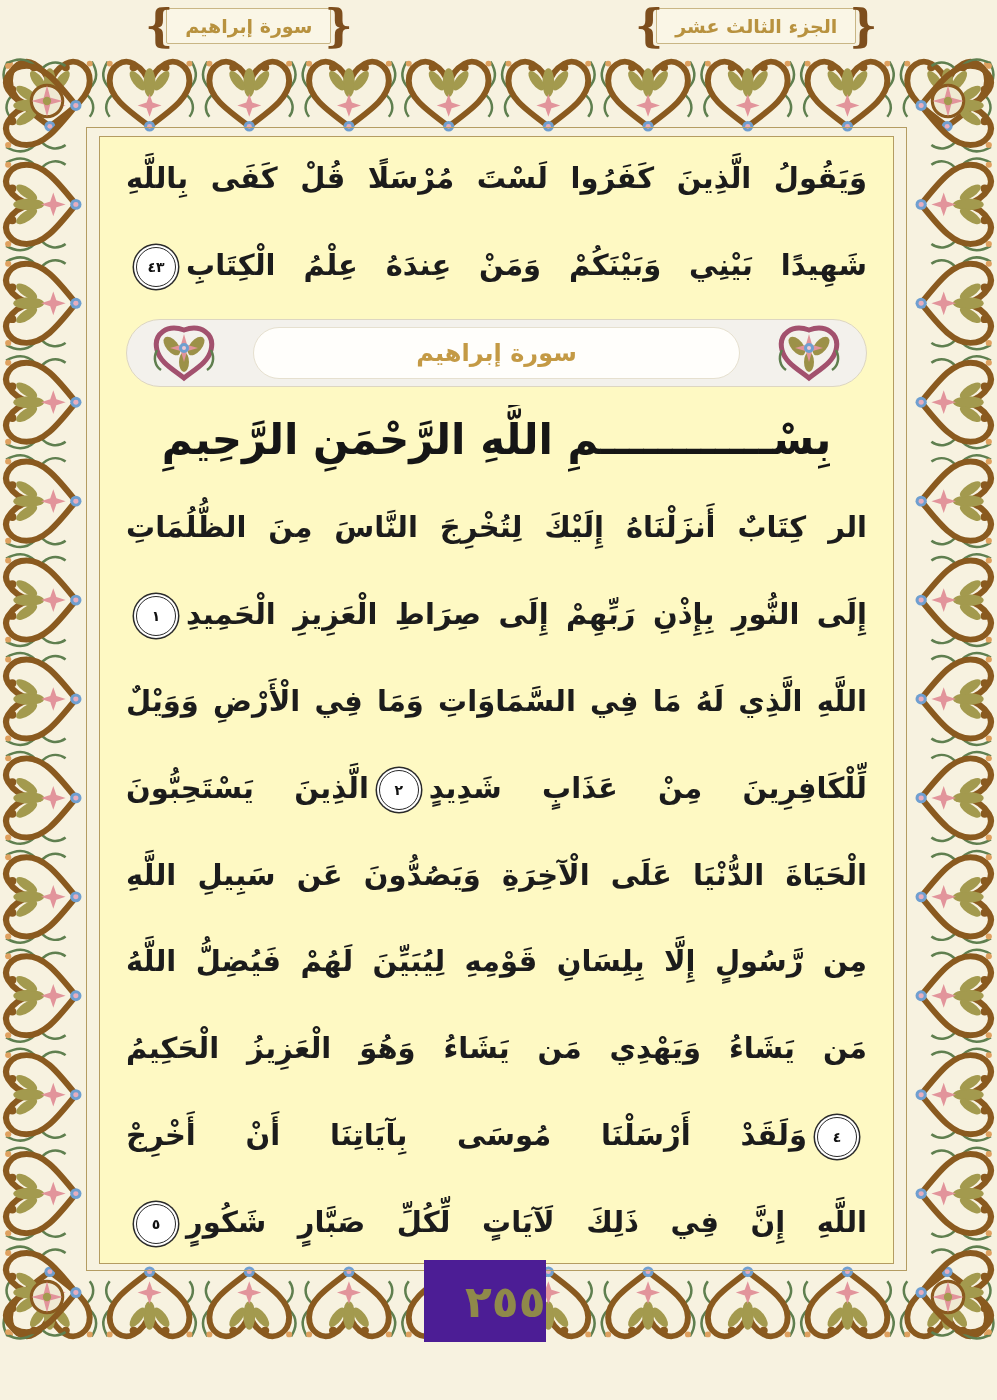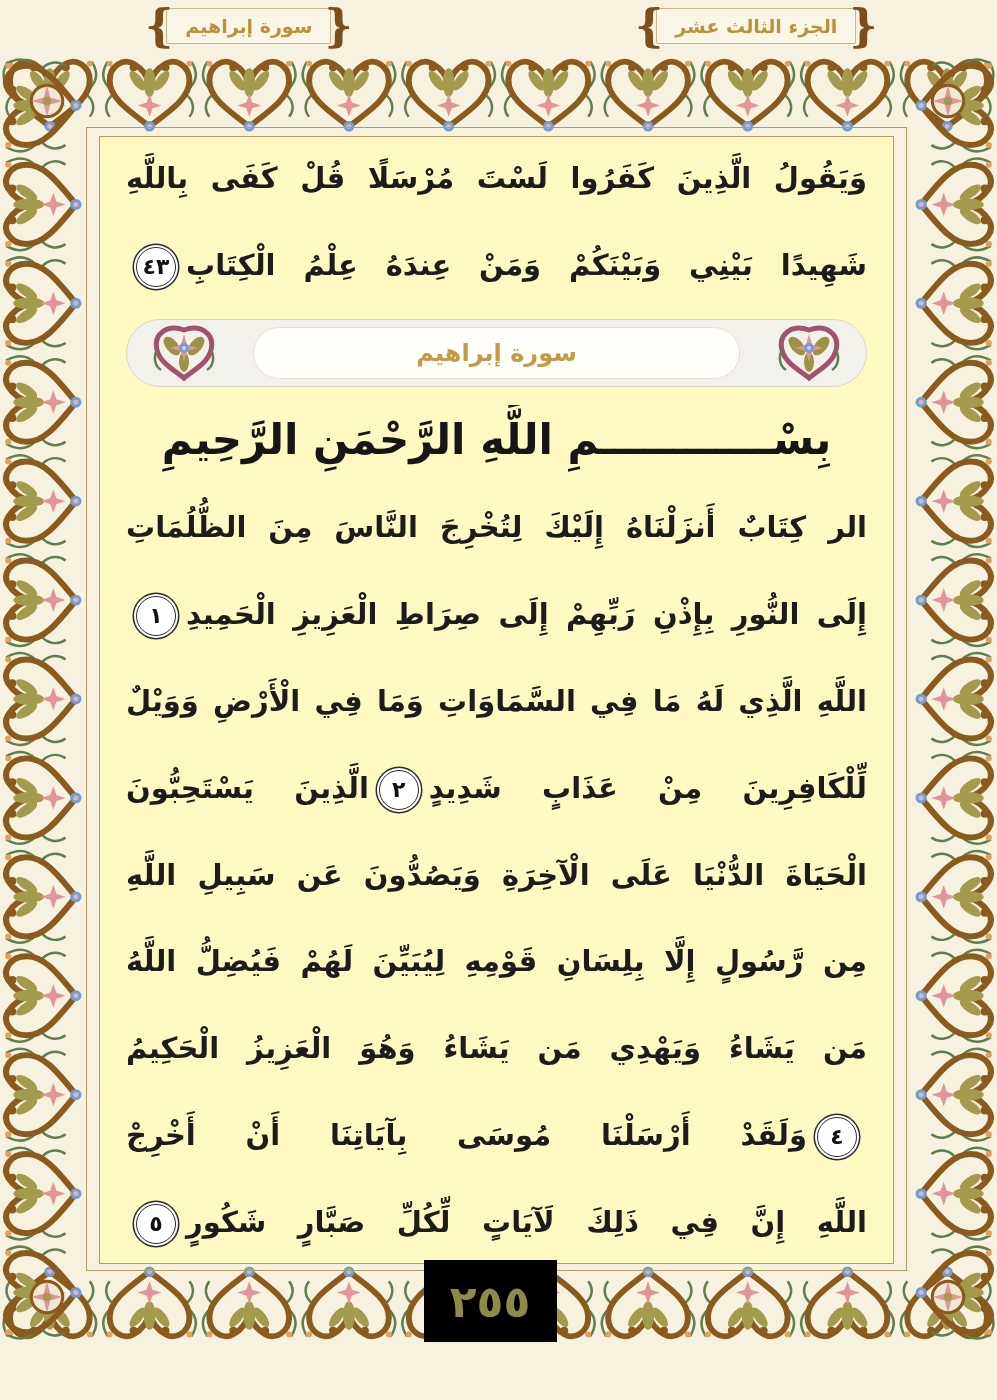--- a/index.html
+++ b/index.html
@@ -47,43 +47,43 @@
   .qline{
     direction:rtl;height:70px;line-height:70px;overflow:hidden;
     font-size:29px;font-weight:bold;color:#1c1c1c;
     text-align:justify;text-align-last:justify;
   }
   .qline .qtext:empty{display:none;}
   .vmarker{
     display:inline-block;width:38px;height:38px;line-height:38px;
     border:1.5px solid #2a2a2a;border-radius:50%;background:#fff;
     box-shadow:0 0 0 2px #fff,0 0 0 3.5px #2a2a2a;
-    text-align:right;text-align-last:center;font-size:22px;font-weight:bold;color:#111;
+    text-align:right;text-align-last:center;font-size:14px;font-weight:bold;color:#111;
     vertical-align:middle;margin:0 10px;
   }
   .vmarker:empty{display:none;}
   
   .banner{
     height:66px;display:flex;align-items:center;justify-content:space-between;
     background:#f3f1ec;border:1px solid #ddd6c2;border-radius:34px;
     padding:0 22px;margin:2px 0;
   }
   .banner .pill{
     flex:1;margin:0 34px;height:50px;line-height:50px;background:#fffefb;
     border:1px solid #e6e0cf;border-radius:26px;text-align:center;
     color:#c49a45;font-size:24px;font-weight:bold;direction:rtl;
   }
   .bism{
     direction:rtl;height:70px;line-height:70px;text-align:center;
     font-size:42px;font-weight:bold;color:#161616;overflow:hidden;
   }
   
   .pagenum-panel{
-    position:absolute;left:50%;top:1260px;width:133px;height:82px;margin-left:-75px;
-    background:#000000;z-index:5;display:flex;align-items:center;justify-content:center;
+    position:absolute;left:50%;top:1260px;width:122px;height:82px;margin-left:-75px;
+    background:#4c1d95;z-index:5;display:flex;align-items:center;justify-content:flex-end;
   }
   .pagenum{color:#8f894a;font-size:44px;font-weight:bold;}
 </style>
 </head>
 <body>
 
 <div class="cartouche c-left">
   <span class="bracket">{</span>
   <span class="cbox">سورة إبراهيم</span>
   <span class="bracket">}</span>

